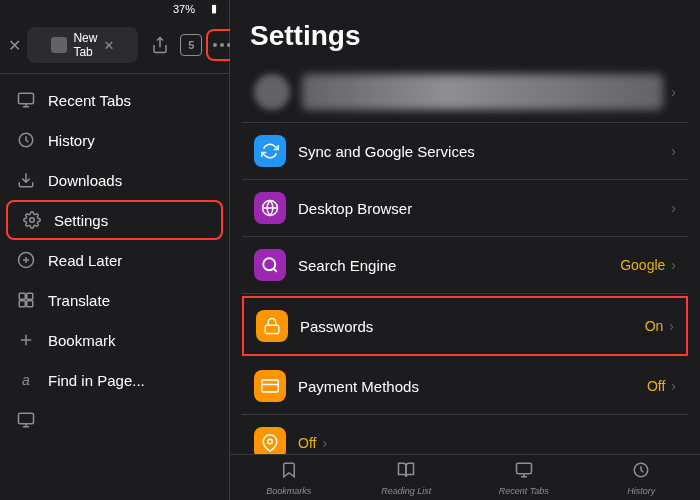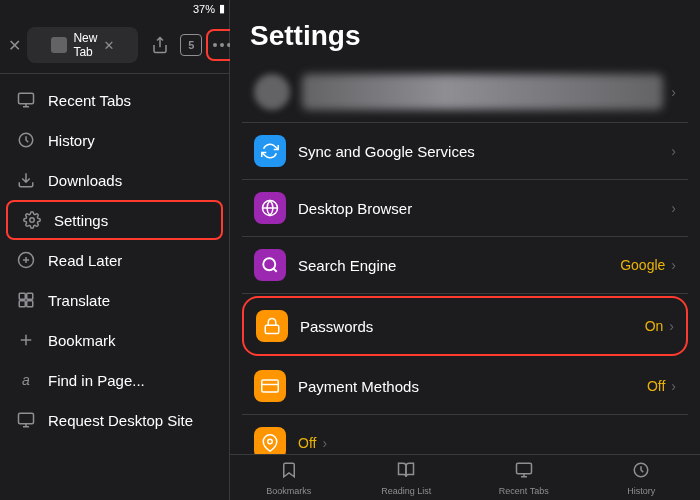--- a/index.html
+++ b/index.html
@@ -177,21 +177,21 @@
       cursor: pointer;
       position: relative;
     }
 
     .settings-item:last-of-type {
       border-bottom: none;
     }
 
     .settings-item.highlighted {
       border: 2px solid #ff3b30;
-      border-radius: 16px;
+      border-radius: 0;
       margin: 2px 0;
     }
 
     .settings-item-icon {
       width: 32px;
       height: 32px;
       border-radius: 8px;
       display: flex;
       align-items: center;
       justify-content: center;
@@ -237,20 +237,21 @@
       border-radius: 6px;
       flex: 1;
       filter: blur(4px);
       margin-right: 8px;
     }
 
     .bottom-tabs {
       display: flex;
       border-top: 1px solid #3a3a3c;
       padding: 6px 0 4px;
+      font-style: italic;
     }
 
     .bottom-tab {
       flex: 1;
       display: flex;
       flex-direction: column;
       align-items: center;
       gap: 2px;
       cursor: pointer;
     }
@@ -263,22 +264,22 @@
     .bottom-tab-label {
       color: #8e8e93;
       font-size: 9px;
     }
 
     
     .phone-status-bar {
       display: flex;
       justify-content: flex-end;
       align-items: center;
-      padding: 2px 4px;
-      gap: 4px;
+      padding: 2px 12px;
+      gap: 16px;
     }
 
     .status-text {
       color: #ffffff;
       font-size: 11px;
     }
 
     .battery-icon {
       font-size: 11px;
       color: #ffffff;
@@ -401,21 +402,20 @@
       <span class="menu-label">Find in Page...</span>
     </div>
 
     <div class="menu-item">
       <div class="menu-icon">
         <svg width="18" height="18" viewBox="0 0 24 24" fill="none" stroke="#8e8e93" stroke-width="2">
           <rect x="2" y="3" width="20" height="14" rx="2"></rect>
           <path d="M8 21h8M12 17v4"></path>
         </svg>
       </div>
-      <span class="menu-label">Request Desktop Site</span>
     </div>
 
   </div>
 </div>
 
 <div class="right-panel">
 
   <div class="settings-header">
     <h1 class="settings-title">Settings</h1>
   </div>

